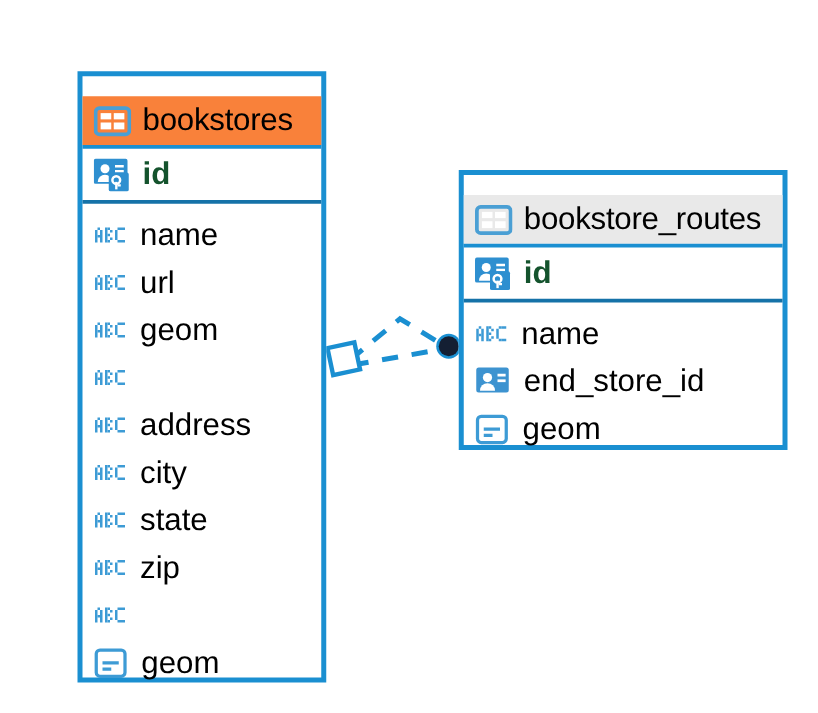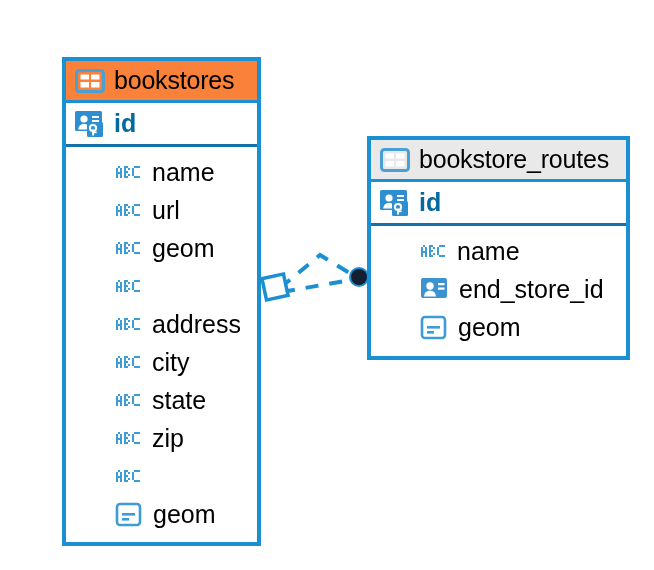--- a/index.html
+++ b/index.html
@@ -35,44 +35,44 @@
   .entity-header {
     box-sizing: border-box;
     display: flex;
     align-items: center;
     gap: 9px;
     padding: 5px 9px 5px 9px;
     font-size: 25px;
     color: #000000;
     letter-spacing: -0.2px;
     white-space: nowrap;
+    margin-top: 16px;
   }
   .entity-header.selected { background: #f9813a; }
   .entity-header.unselected { background: #e9e9e9; }
 
   .pk-row {
     box-sizing: border-box;
     display: flex;
     align-items: center;
     gap: 9px;
     padding: 6px 9px;
     border-top: 3px solid #1a8fd1;
     border-bottom: 3px solid #1572a8;
     font-size: 25px;
     font-weight: bold;
-    color: #0369a1;
+    color: #14532d;
     white-space: nowrap;
   }
 
   .field-list {
     padding: 6px 9px 8px 9px;
     display: flex;
     flex-direction: column;
     gap: 0px;
-    margin-left: 40px;
   }
   .field-row {
     display: flex;
     align-items: center;
     gap: 9px;
     height: 38px;
     font-size: 25px;
     color: #000000;
     white-space: nowrap;
   }

